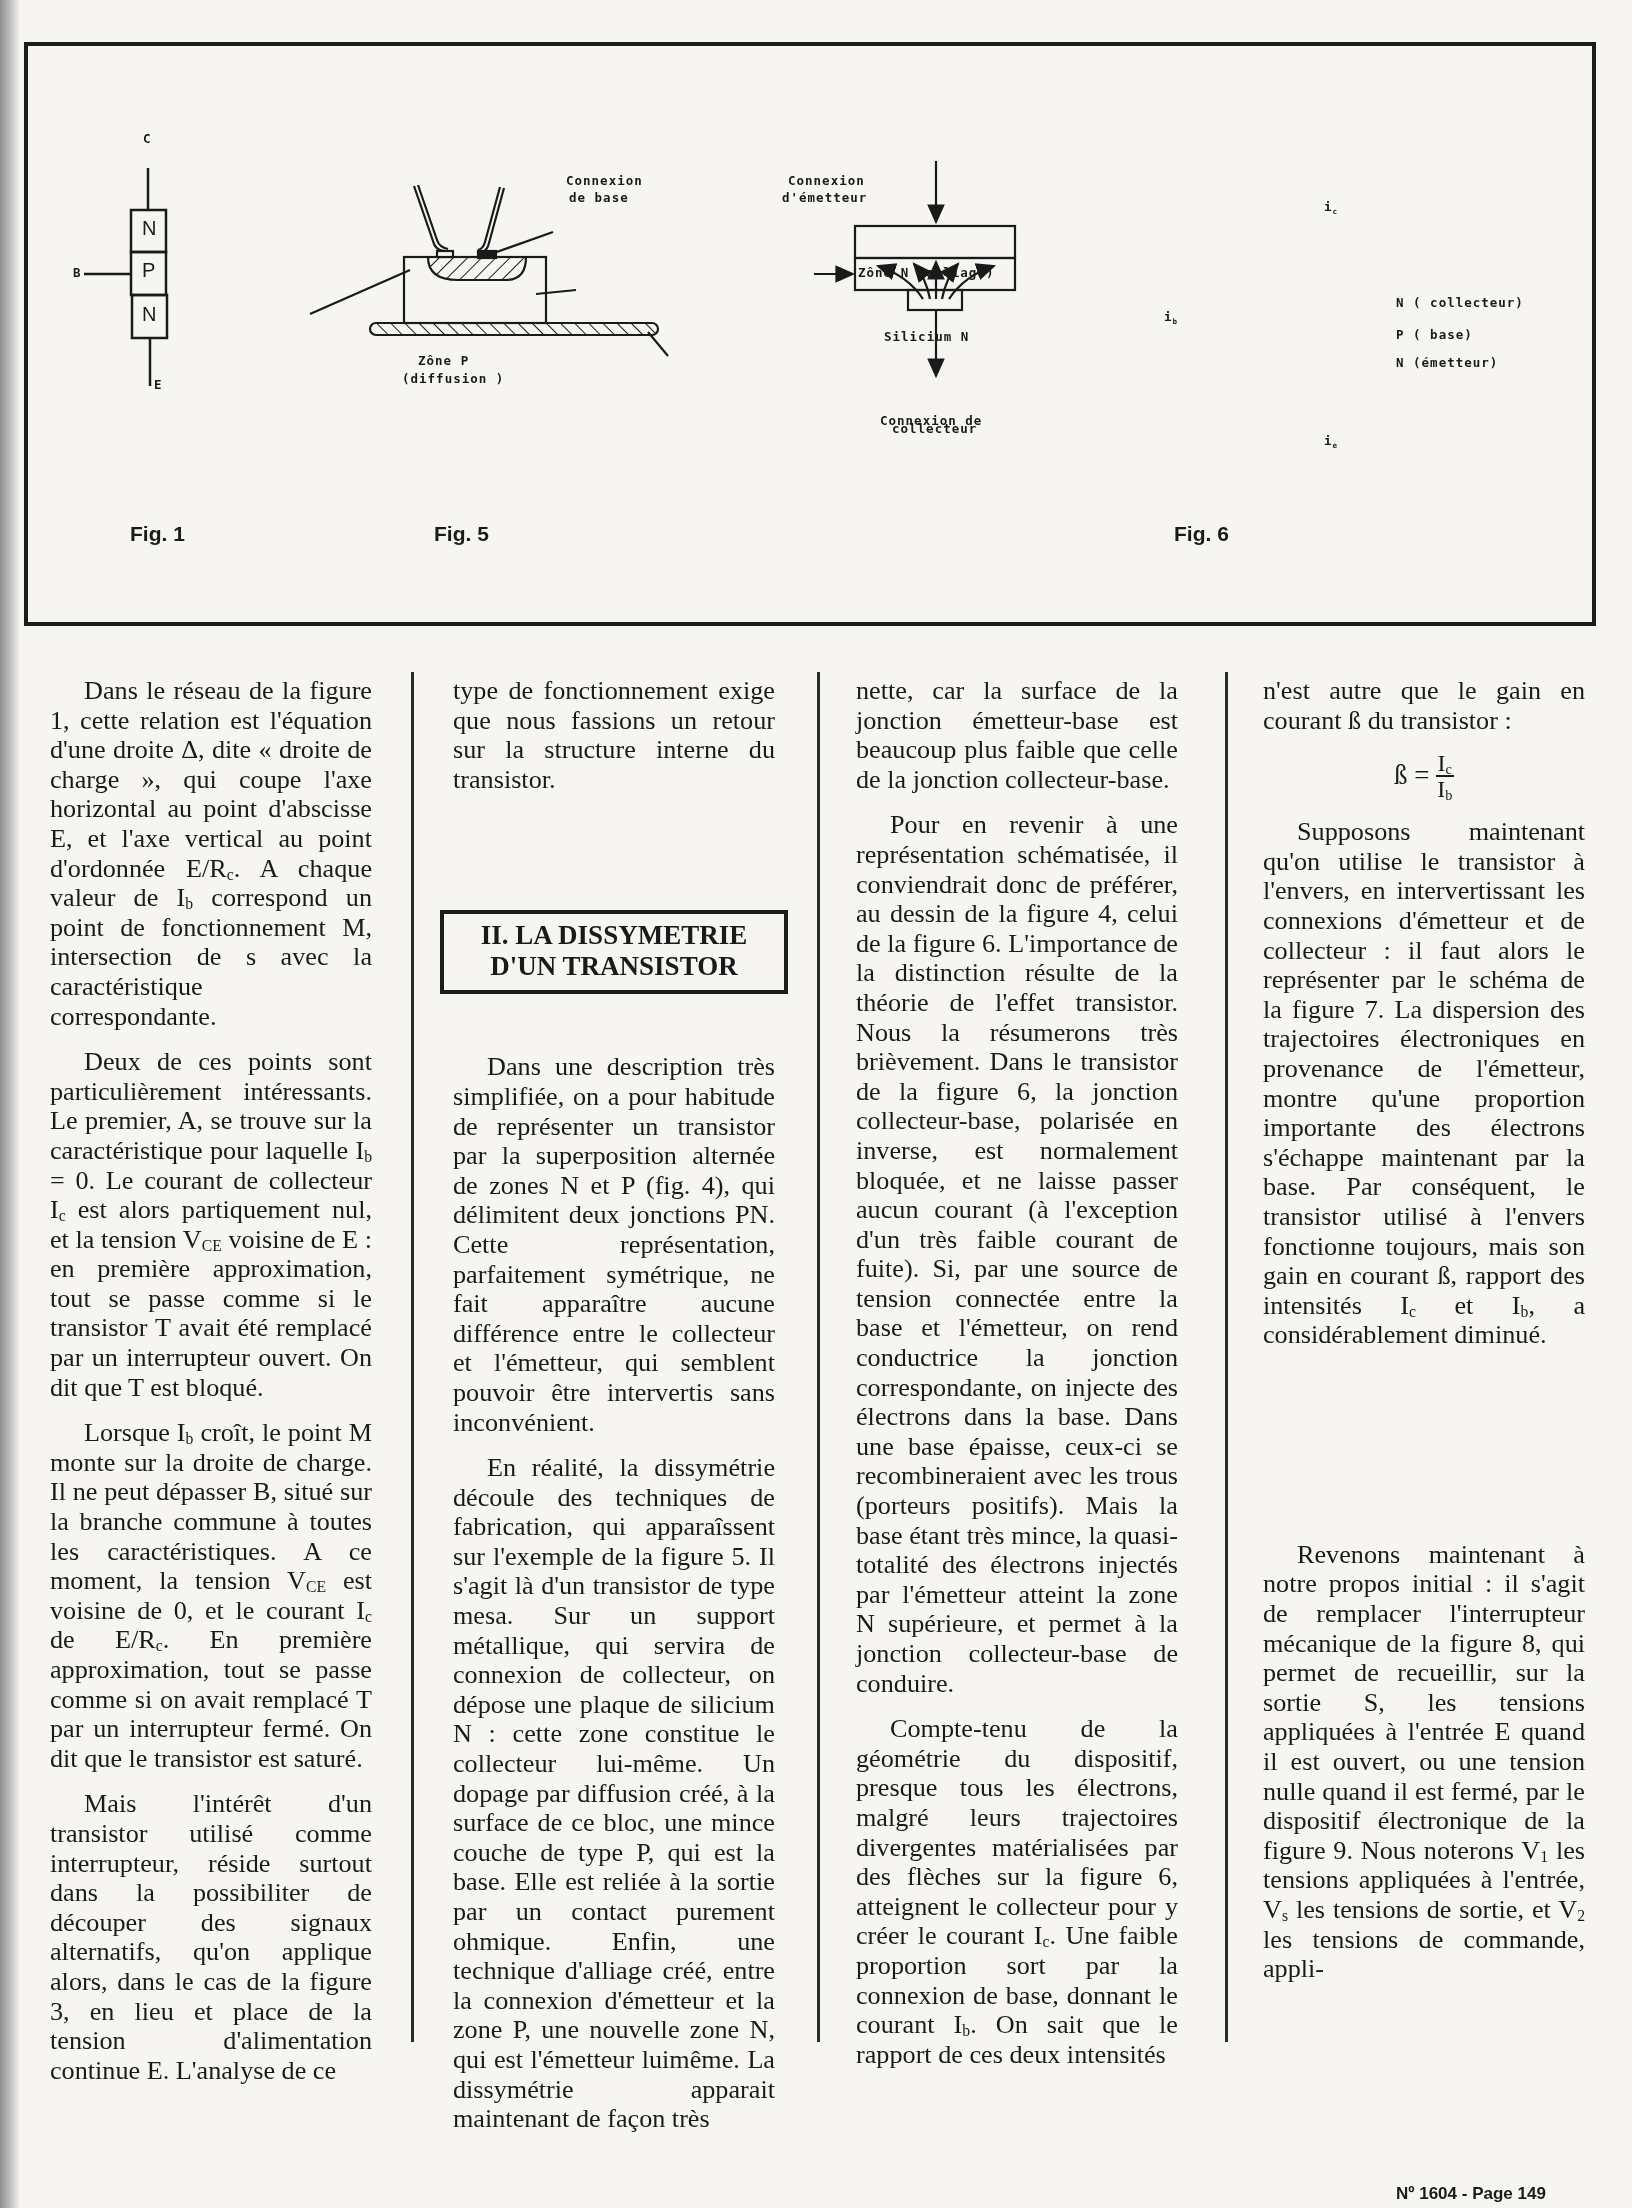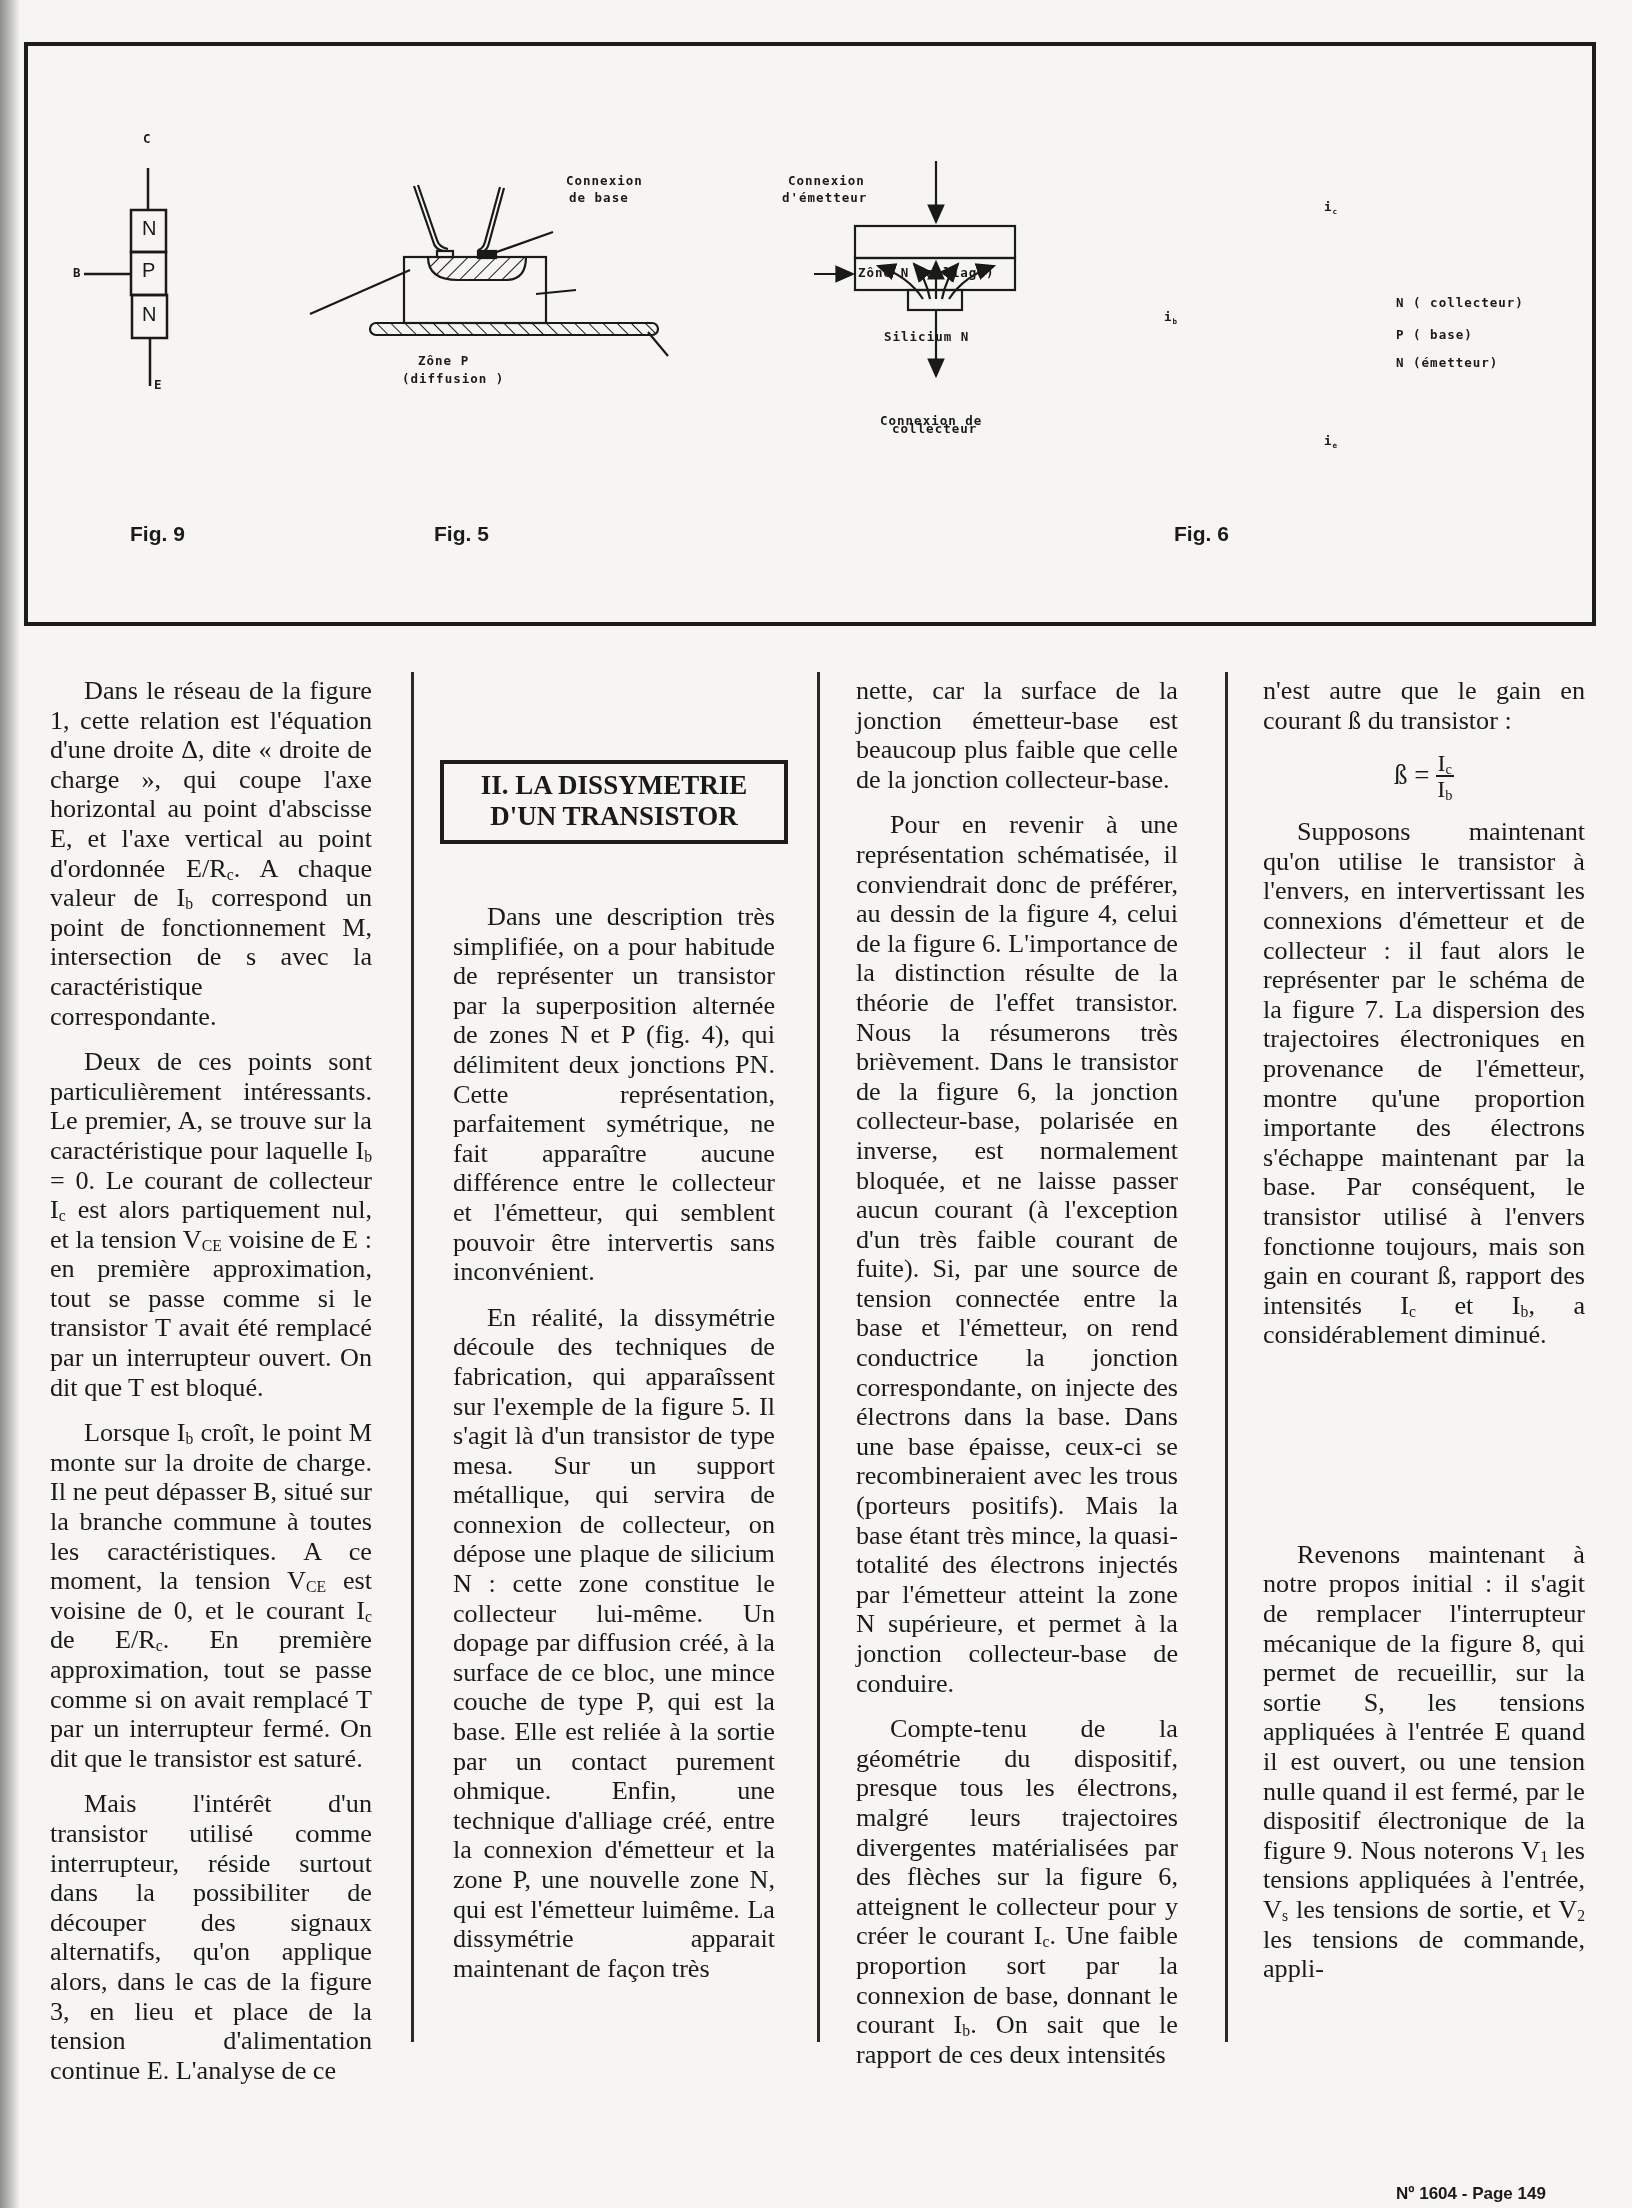--- a/index.html
+++ b/index.html
@@ -87,21 +87,21 @@
       <path d="M921,253 Q936,230 966,220" marker-end="url(#arr)"></path>
     </g>
   </svg>
 
   <span class="diaglbl" style="left:115px;top:84px;">C</span>
   <span class="diaglbl" style="left:45px;top:218px;">B</span>
   <span class="diaglbl" style="left:126px;top:330px;">E</span>
   <span class="diaglbl" style="left:114px;top:174px;font-size:20px;font-family:'Liberation Sans',sans-serif;font-weight:normal;">N</span>
   <span class="diaglbl" style="left:114px;top:216px;font-size:20px;font-family:'Liberation Sans',sans-serif;font-weight:normal;">P</span>
   <span class="diaglbl" style="left:114px;top:260px;font-size:20px;font-family:'Liberation Sans',sans-serif;font-weight:normal;">N</span>
-  <span class="figlabel" style="left:102px;top:476px;">Fig. 9</span>
+  <span class="figlabel" style="left:102px;top:476px;">Fig. 1</span>
 
   <span class="diaglbl" style="left:538px;top:126px;">Connexion</span>
   <span class="diaglbl" style="left:541px;top:143px;">de  base</span>
   <span class="diaglbl" style="left:760px;top:126px;">Connexion</span>
   <span class="diaglbl" style="left:754px;top:143px;">d'émetteur</span>
   <span class="diaglbl" style="left:830px;top:218px;">Zône N (alliage)</span>
   <span class="diaglbl" style="left:856px;top:282px;">Silicium  N</span>
   <span class="diaglbl" style="left:390px;top:306px;">Zône  P</span>
   <span class="diaglbl" style="left:374px;top:324px;">(diffusion )</span>
   <span class="diaglbl" style="left:852px;top:366px;">Connexion  de</span>
@@ -122,20 +122,21 @@
 <div class="vrule" style="left:1225px;top:672px;height:1370px;"></div>
 
 <div class="col" style="left:34px;">
   <p><span>Dans le réseau de la figure 1, cette relation est l'équation d'une droite Δ, dite « droite de charge », qui coupe l'axe horizontal au point d'abscisse E, et l'axe vertical au point d'ordonnée E/R</span><sub>c</sub><span>. A chaque valeur de I</span><sub>b</sub><span> correspond un point de fonctionnement M, intersection de s avec la caractéristique correspondante.</span></p>
   <p><span>Deux de ces points sont particulièrement intéressants. Le premier, A, se trouve sur la caractéristique pour laquelle I</span><sub>b</sub><span> = 0. Le courant de collecteur I</span><sub>c</sub><span> est alors partiquement nul, et la tension V</span><sub>CE</sub><span> voisine de E : en première approximation, tout se passe comme si le transistor T avait été remplacé par un interrupteur ouvert. On dit que T est bloqué.</span></p>
   <p><span>Lorsque I</span><sub>b</sub><span> croît, le point M monte sur la droite de charge. Il ne peut dépasser B, situé sur la branche commune à toutes les caractéristiques. A ce moment, la tension V</span><sub>CE</sub><span> est voisine de 0, et le courant I</span><sub>c</sub><span> de E/R</span><sub>c</sub><span>. En première approximation, tout se passe comme si on avait remplacé T par un interrupteur fermé. On dit que le transistor est saturé.</span></p>
   <p>Mais l'intérêt d'un transistor utilisé comme interrupteur, réside surtout dans la possibiliter de découper des signaux alternatifs, qu'on applique alors, dans le cas de la figure 3, en lieu et place de la tension d'alimentation continue E. L'analyse de ce</p>
 </div>
 
 <div class="col" style="left:437px;">
+  <p class="noind">type de fonctionnement exige que nous fassions un retour sur la structure interne du transistor.</p>
   <div style="height:100px;"></div>
   <div class="secbox" style="width:340px;">
     <div>II. LA DISSYMETRIE</div>
     <div>D'UN TRANSISTOR</div>
   </div>
   <div style="height:42px;"></div>
   <p>Dans une description très simplifiée, on a pour habitude de représenter un transistor par la superposition alternée de zones N et P (fig. 4), qui délimitent deux jonctions PN. Cette représentation, parfaitement symétrique, ne fait apparaître aucune différence entre le collecteur et l'émetteur, qui semblent pouvoir être intervertis sans inconvénient.</p>
   <p>En réalité, la dissymétrie découle des techniques de fabrication, qui apparaîssent sur l'exemple de la figure 5. Il s'agit là d'un transistor de type mesa. Sur un support métallique, qui servira de connexion de collecteur, on dépose une plaque de silicium N : cette zone constitue le collecteur lui-même. Un dopage par diffusion créé, à la surface de ce bloc, une mince couche de type P, qui est la base. Elle est reliée à la sortie par un contact purement ohmique. Enfin, une technique d'alliage créé, entre la connexion d'émetteur et la zone P, une nouvelle zone N, qui est l'émetteur luimême. La dissymétrie apparait maintenant de façon très</p>
 </div>
 

